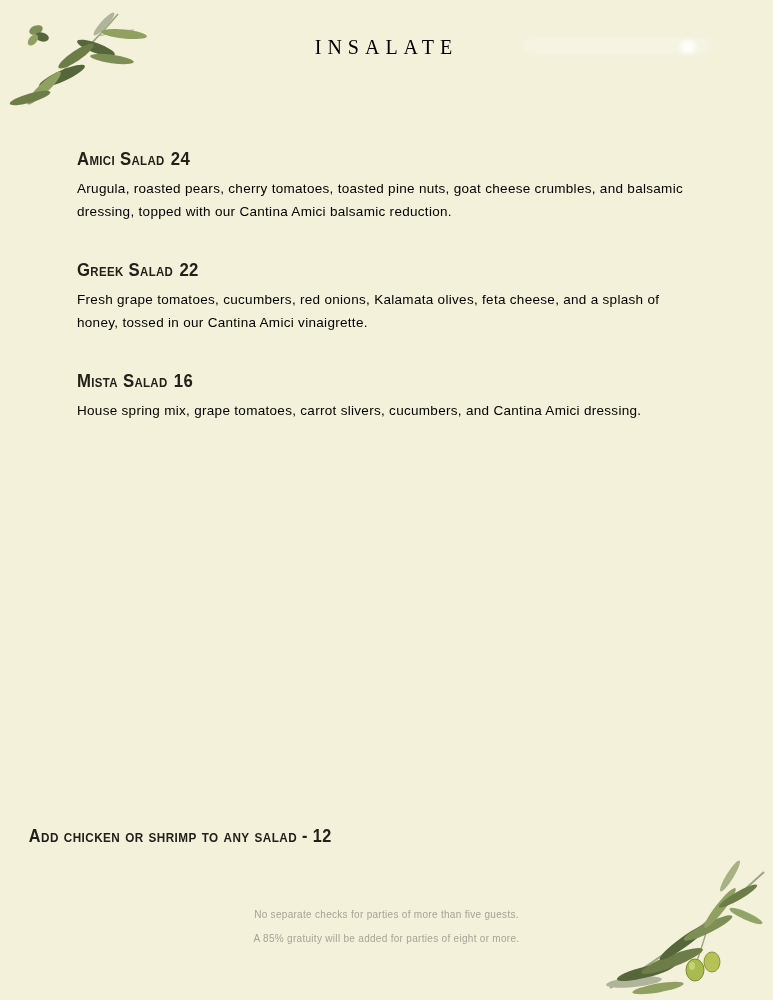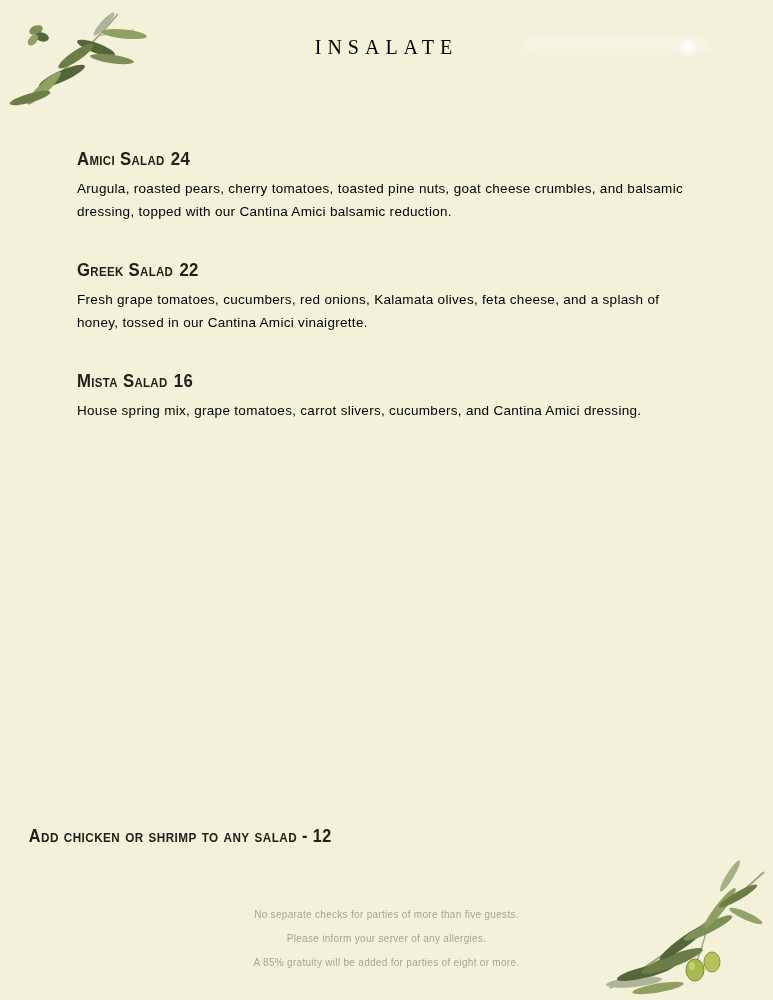--- a/index.html
+++ b/index.html
@@ -156,21 +156,20 @@
     </div>
 
   </div>
 
   <div class="addon-line">
     <span>Add chicken or shrimp to any salad - 12</span>
   </div>
 
   <div class="footer">
     <div>No separate checks for parties of more than five guests.</div>
-    <div>Please inform your server of any allergies.</div>
     <div>A 85% gratuity will be added for parties of eight or more.</div>
   </div>
 
   <svg class="branch-bottom-right" viewBox="0 0 185 140" aria-hidden="true">
     <path d="M22,128 C70,102 122,62 176,12" stroke="#9aa37c" stroke-width="1.8" fill="none"></path>
     <path d="M120,66 C116,80 112,94 108,103" stroke="#9aa37c" stroke-width="1.3" fill="none"></path>
     <ellipse cx="46" cy="122" rx="28" ry="5" fill="#b0b49a" transform="rotate(-6 46 122)"></ellipse>
     <ellipse cx="58" cy="112" rx="30" ry="5.5" fill="#55663a" transform="rotate(-14 58 112)"></ellipse>
     <ellipse cx="84" cy="101" rx="33" ry="6" fill="#6d7d47" transform="rotate(-21 84 101)"></ellipse>
     <ellipse cx="70" cy="128" rx="26" ry="4.5" fill="#8fa061" transform="rotate(-10 70 128)"></ellipse>

